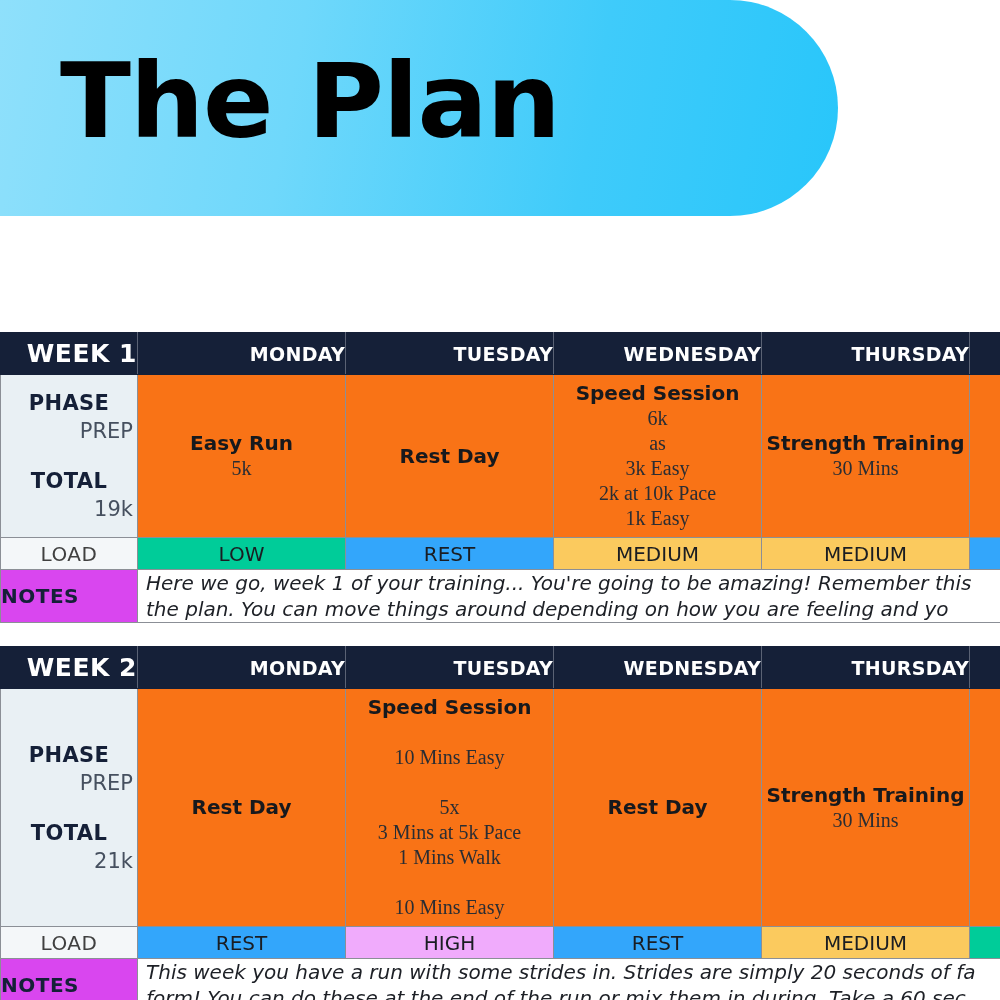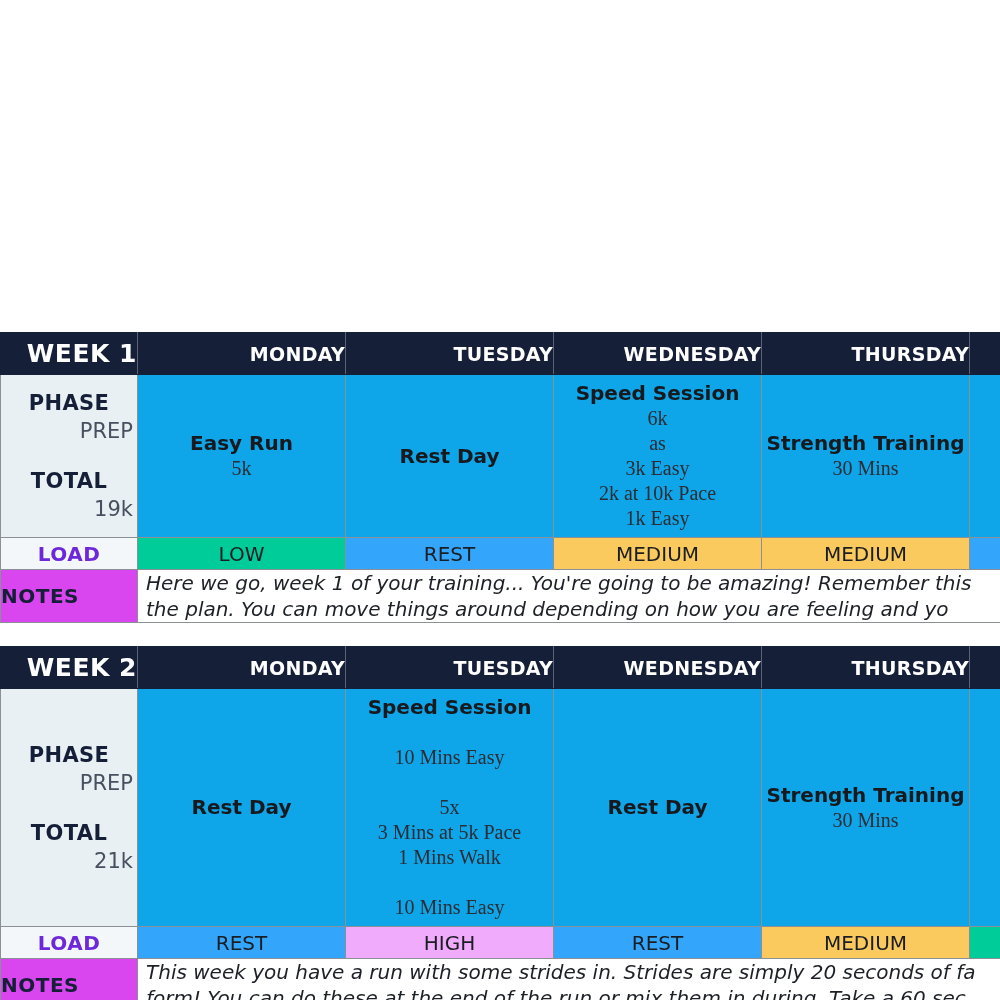--- a/index.html
+++ b/index.html
@@ -82,21 +82,21 @@
     font-family: "DejaVu Sans", sans-serif;
   }
   tr.head-row th.week-cell {
     font-size: 25px;
     letter-spacing: 0.5px;
     text-align: right;
   }
 
   
   .main-row td {
-    background: #0ea5e9;
+    background: #f97316;
     text-align: center;
     color: #2a2d33;
     font-size: 20px;
     line-height: 25px;
     padding: 6px 4px;
     font-family: "DejaVu Sans", sans-serif;
   }
   .main-row td.side-cell {
     background: #e9f0f4;
     color: #152038;
@@ -131,23 +131,23 @@
   
   .load-row td {
     height: 32px;
     text-align: center;
     font-size: 20px;
     color: #1a1d22;
     font-family: "DejaVu Sans", sans-serif;
   }
   .load-row td.side-cell {
     background: #f4f7f9;
-    font-weight: 700;
+    font-weight: 400;
     letter-spacing: 0.5px;
-    color: #6d28d9;
+    color: #404040;
   }
 
   
   .notes-row td {
     height: 46px;
     background: #ffffff;
     vertical-align: top;
   }
   .notes-row td.side-cell {
     background: #d946ef;
@@ -169,20 +169,23 @@
     padding: 1px 0 0 8px;
     white-space: nowrap;
     font-family: "DejaVu Sans", sans-serif;
   }
 </style>
 </head>
 <body>
 
 <div id="page">
 
+  <div class="banner">
+    <div class="banner-title">The Plan</div>
+  </div>
 
   <table class="week-table" id="week1-table">
     <colgroup>
       <col class="c-label">
         <col class="c-day">
         <col class="c-day">
         <col class="c-day">
         <col class="c-day">
         <col class="c-day">
     </colgroup>

